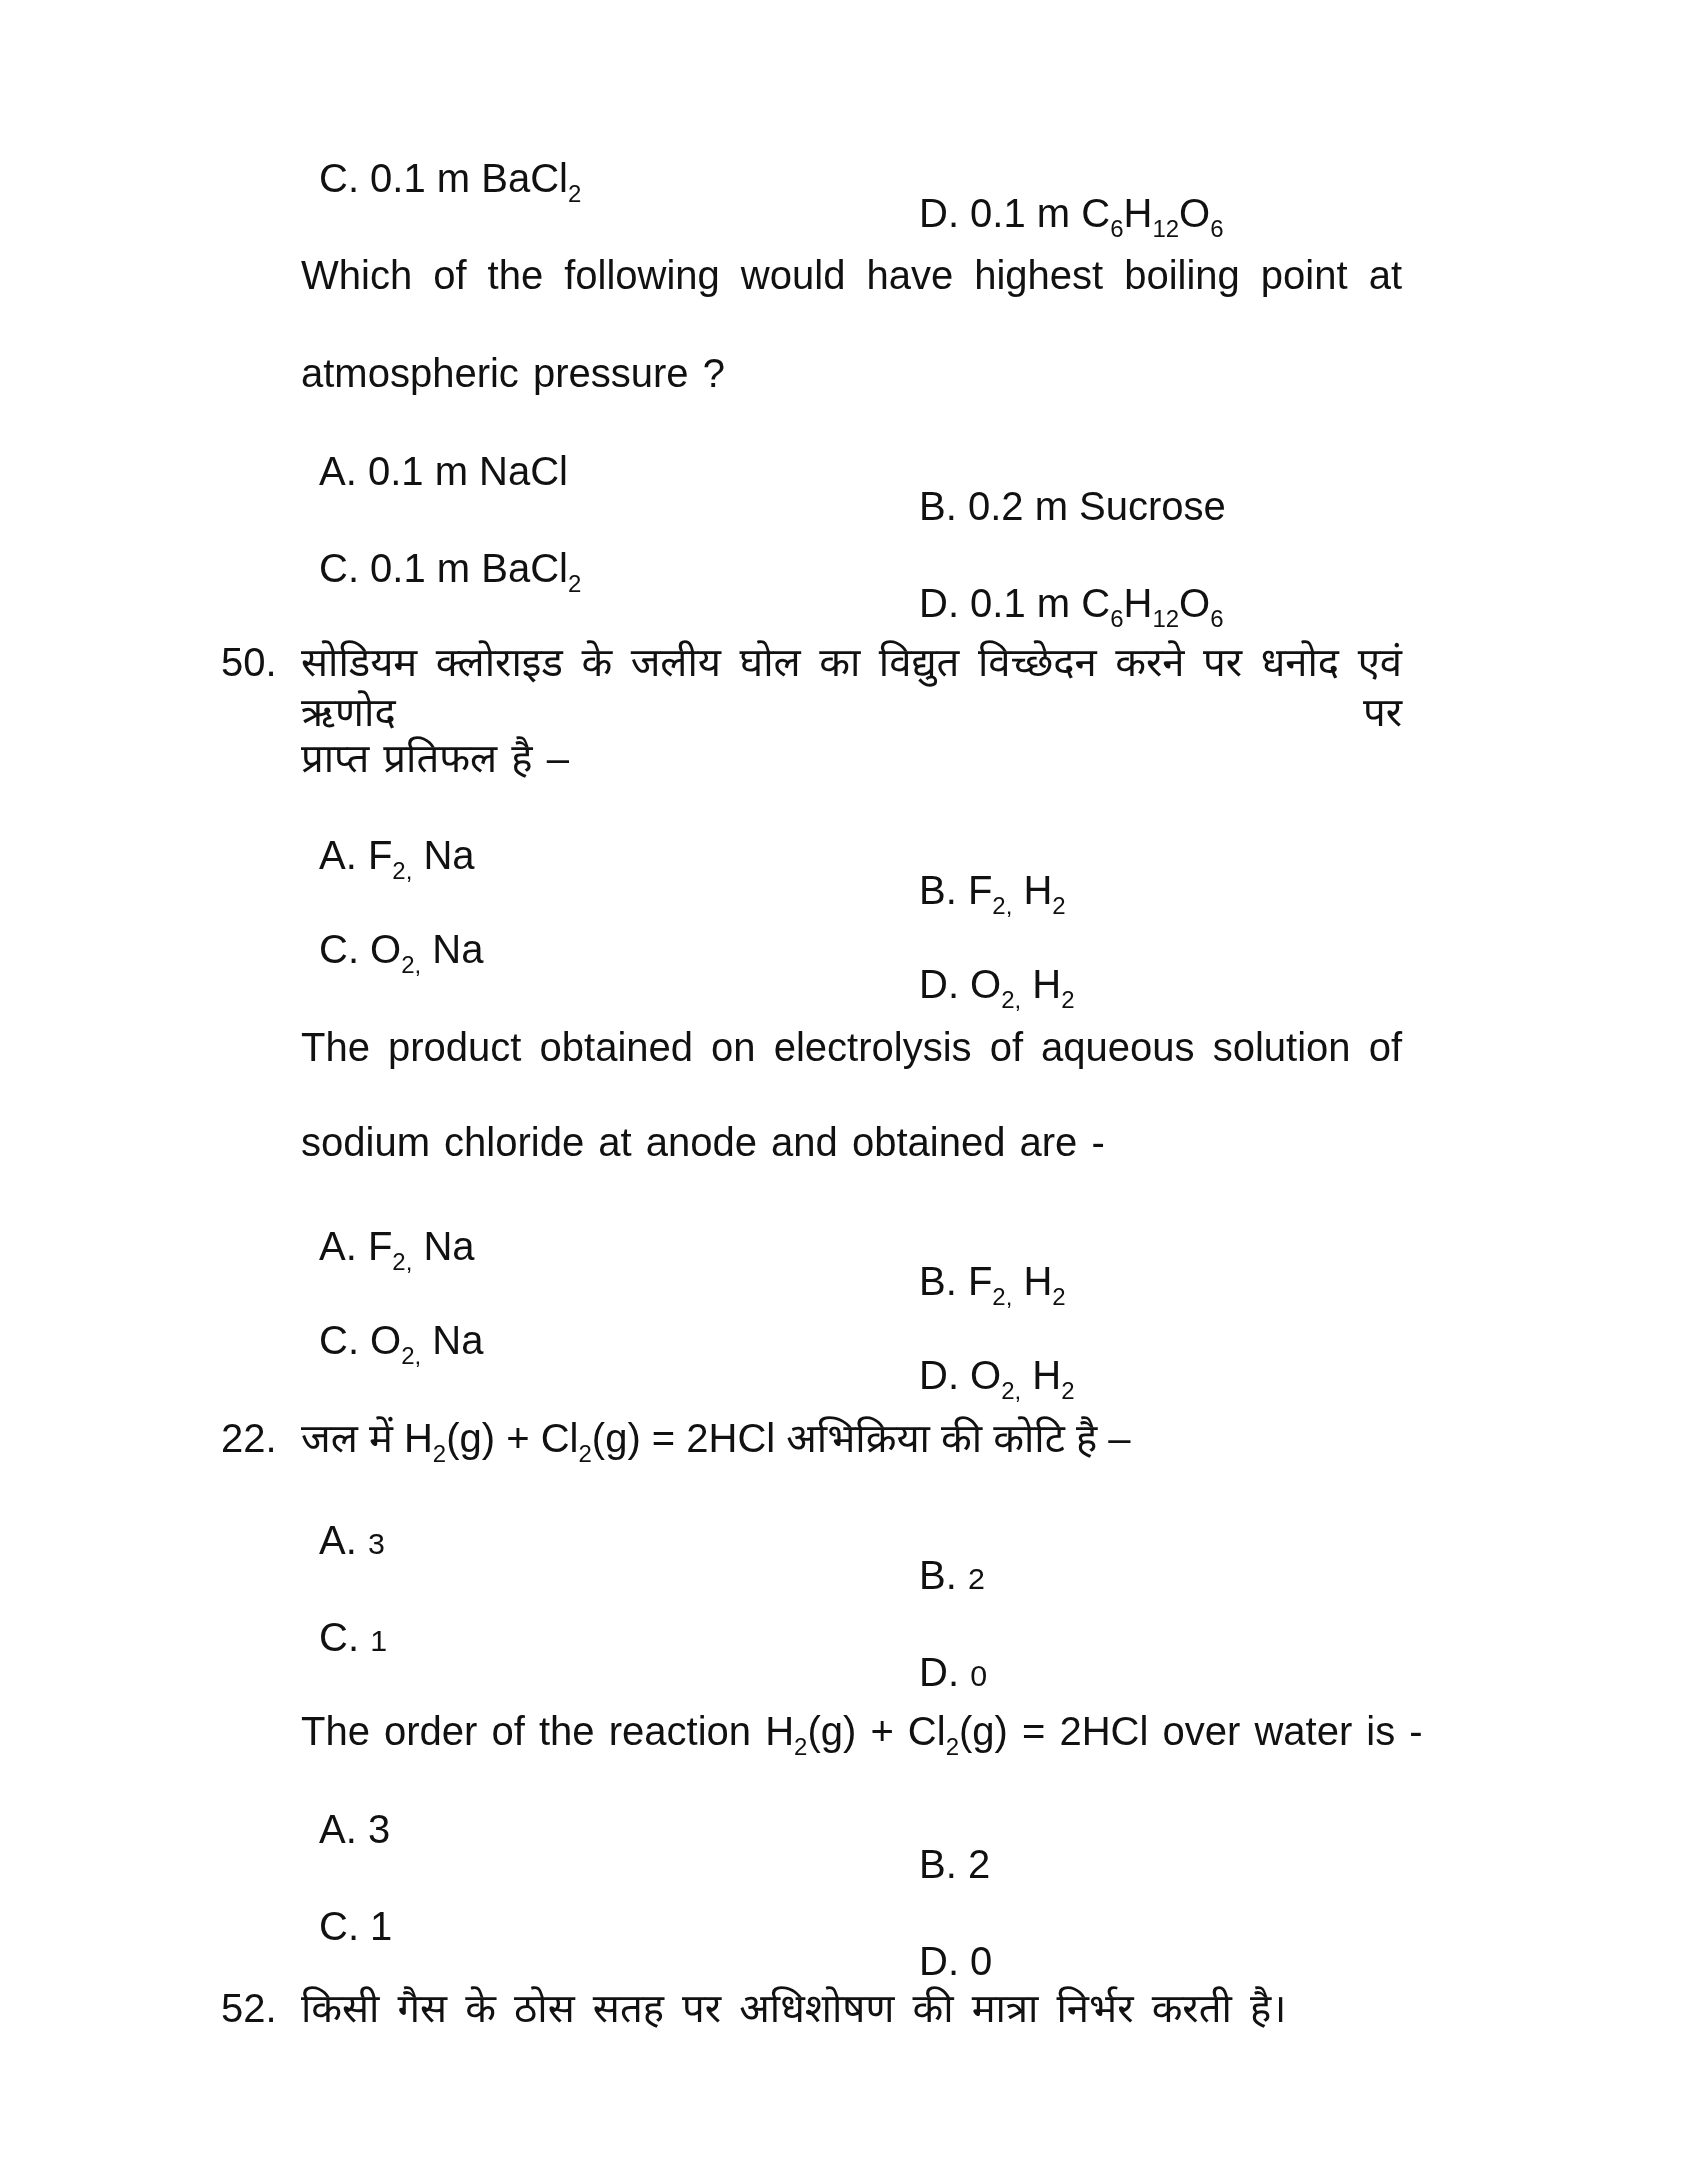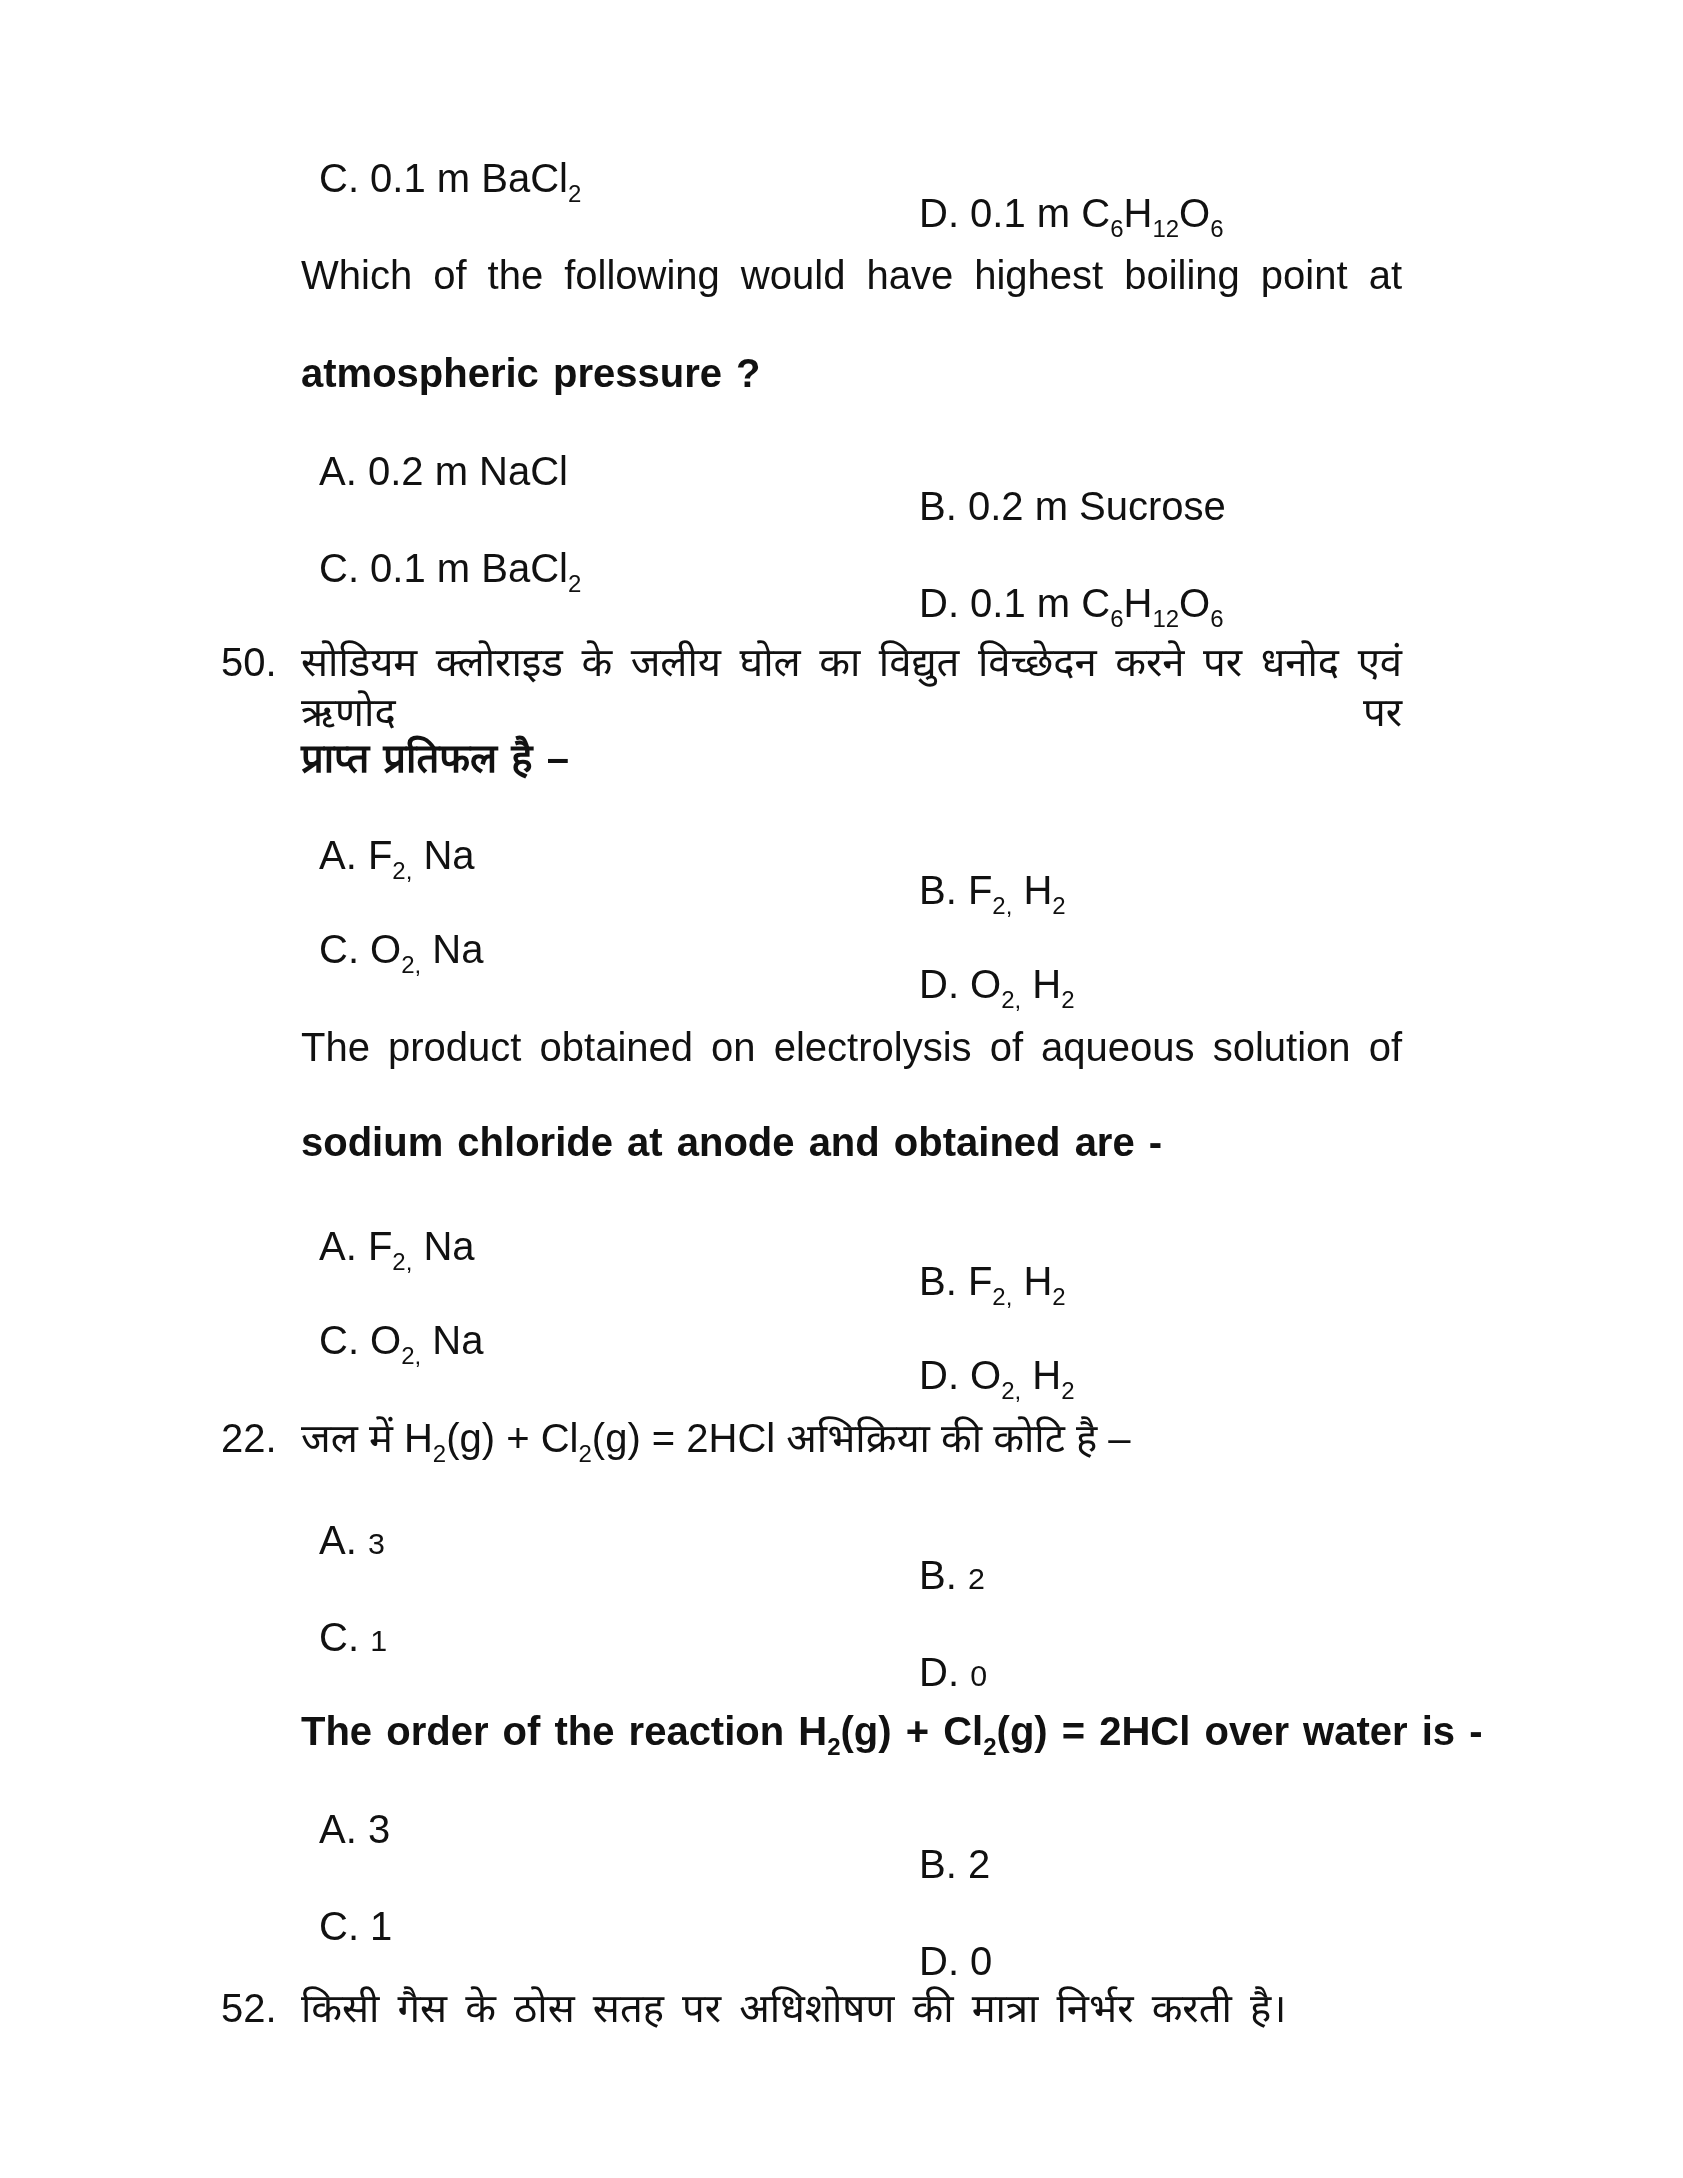--- a/index.html
+++ b/index.html
@@ -45,21 +45,20 @@
     width: 1101px;
     white-space: normal;
     text-align: justify;
     text-align-last: justify;
   }
   .wspace {
     word-spacing: 7px;
   }
   .wspace-sm {
     word-spacing: 3px;
-    font-weight: bold;
   }
   .sub {
     font-size: 60%;
     vertical-align: -0.42em;
     letter-spacing: 0;
   }
   .sm {
     font-size: 76%;
   }
 </style>
@@ -74,21 +73,21 @@
   </div>
 
   <div class="line" style="top:250px">
     <span class="qtext justify">Which of the following would have highest boiling point at</span>
   </div>
   <div class="line" style="top:348px">
     <span class="qtext wspace-sm">atmospheric pressure ?</span>
   </div>
 
   <div class="line" style="top:446px">
-    <span class="col-a">A. 0.2 m NaCl</span>
+    <span class="col-a">A. 0.1 m NaCl</span>
     <span class="col-b">B. 0.2 m Sucrose</span>
   </div>
 
   <div class="line" style="top:543px">
     <span class="col-a">C. 0.1 m BaCl<span class="sub">2</span></span>
     <span class="col-b">D. 0.1 m C<span class="sub">6</span>H<span class="sub">12</span>O<span class="sub">6</span></span>
   </div>
 
   <div class="line" style="top:637px">
     <span class="qnum">50.</span>

